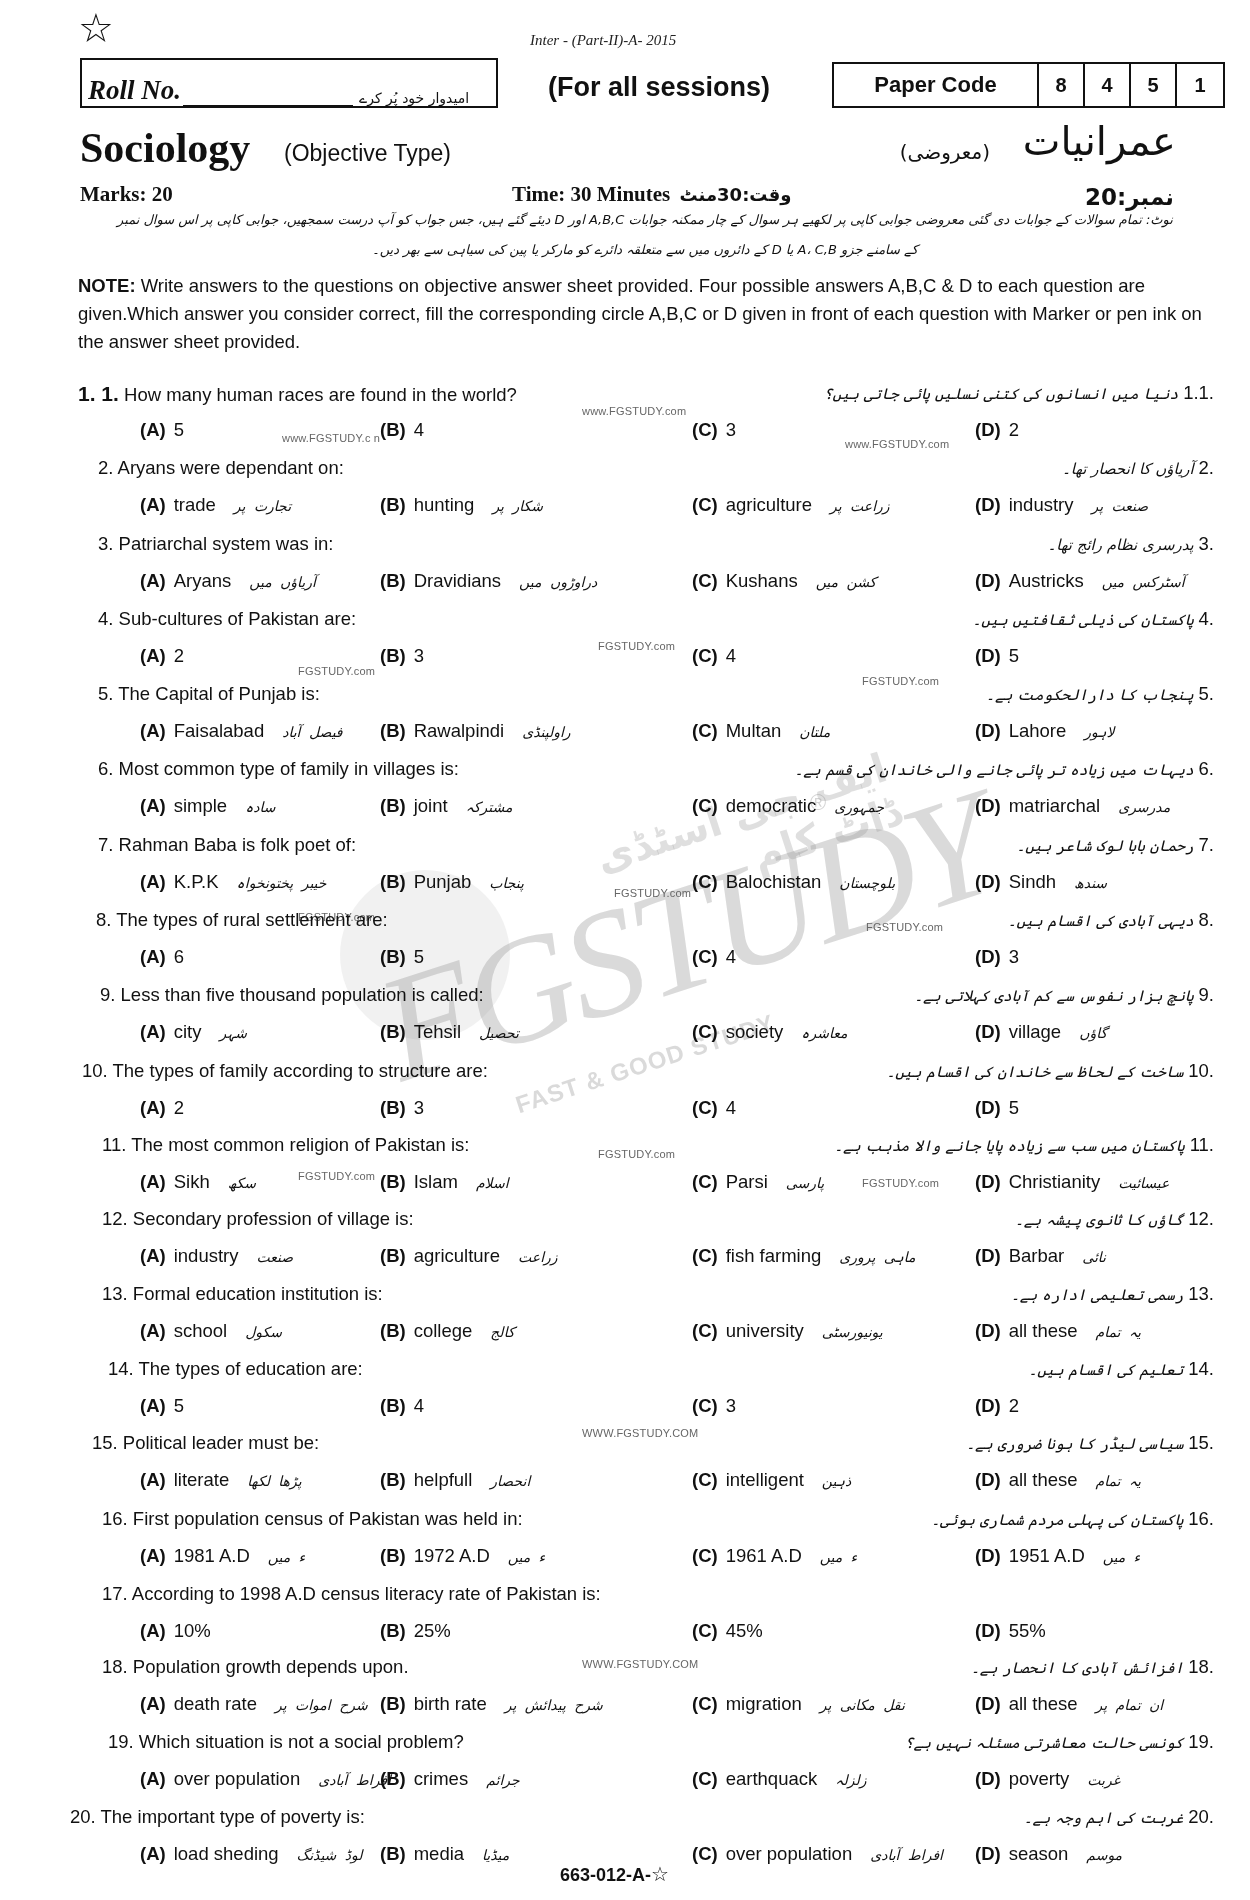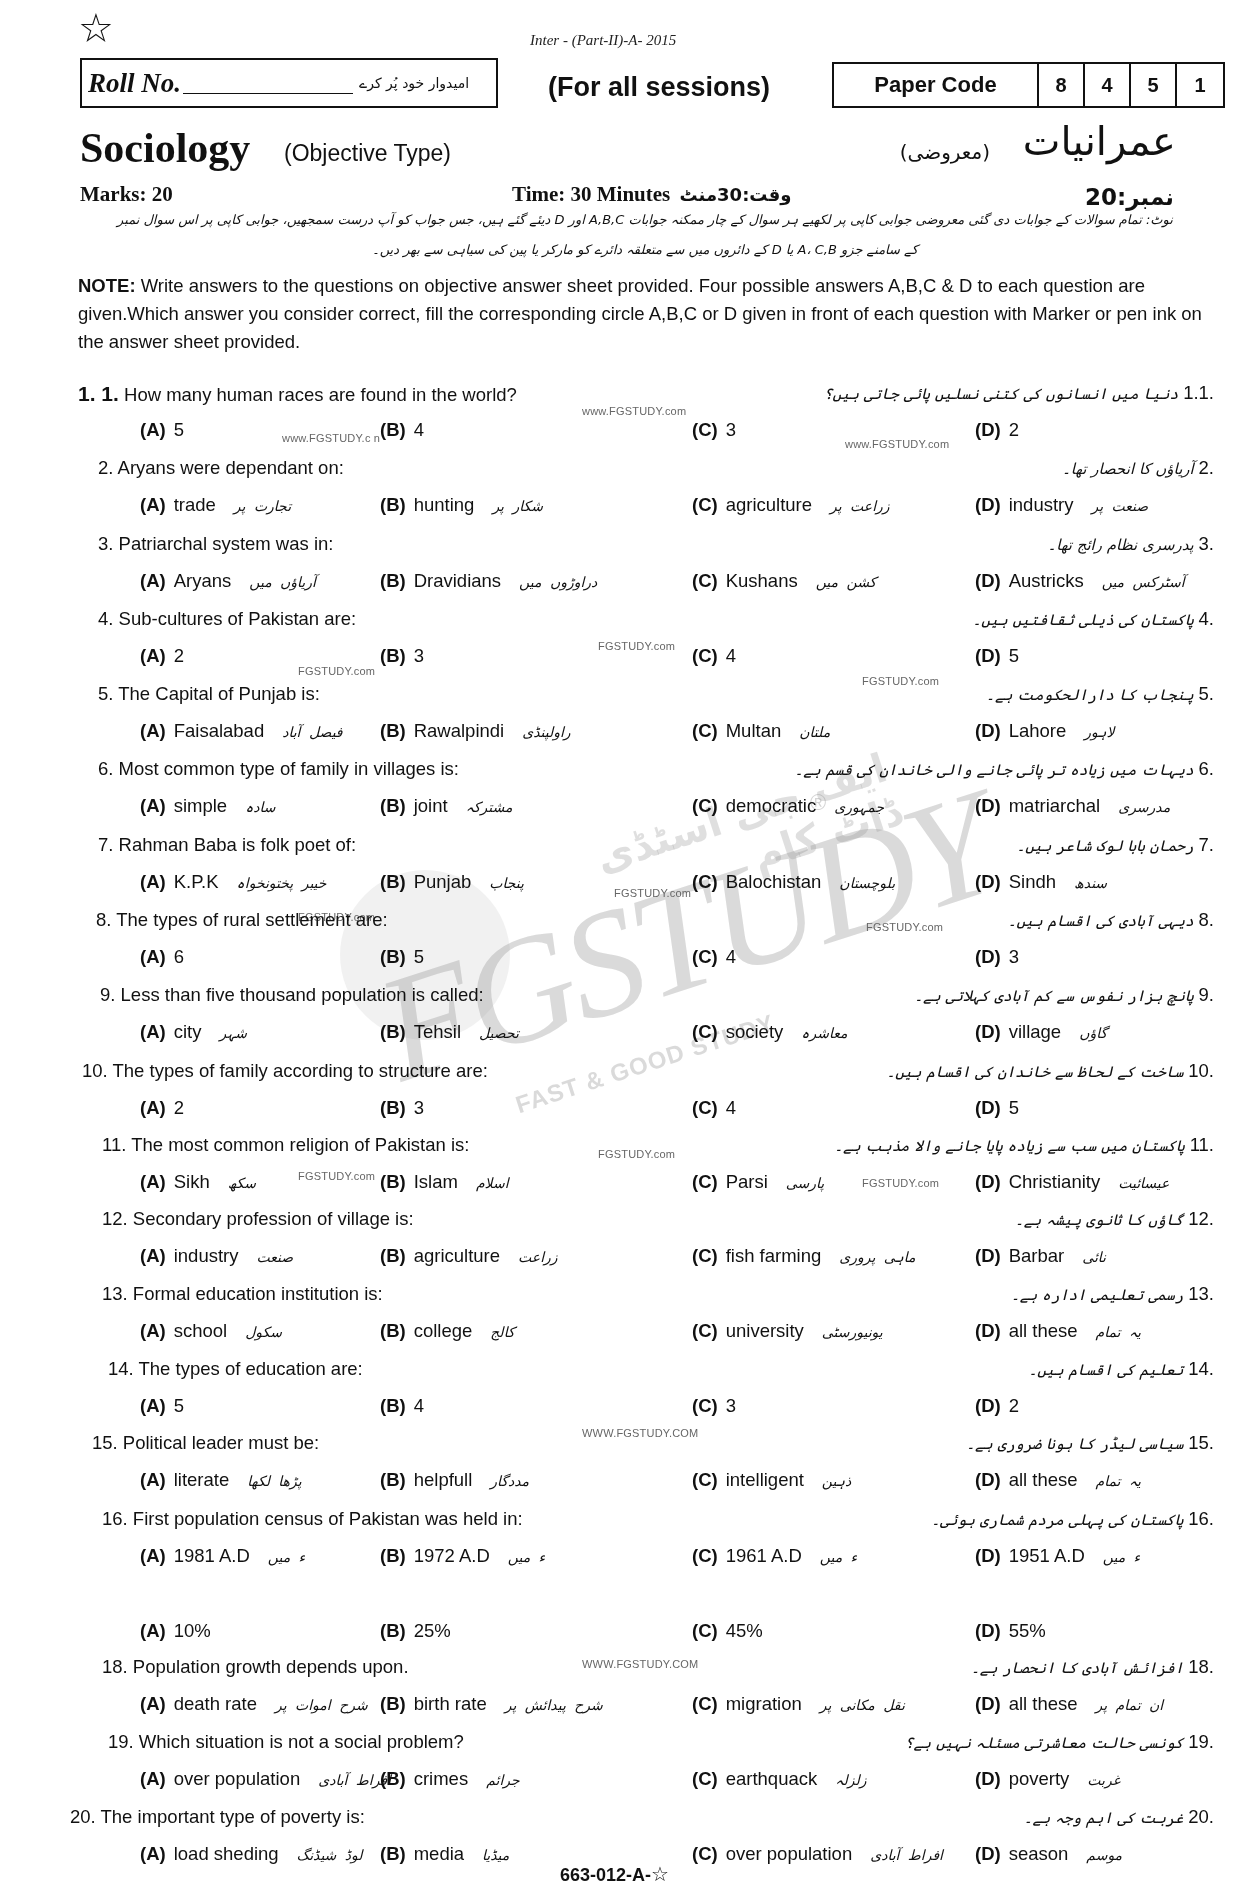--- a/index.html
+++ b/index.html
@@ -2,21 +2,21 @@
 <html><head>
 <meta charset="utf-8">
 <style>
   * { box-sizing: border-box; margin: 0; padding: 0; }
   html, body { width: 1250px; height: 1900px; background: #ffffff; overflow: hidden; }
   body { position: relative; font-family: "Liberation Sans", sans-serif; color: #111; }
 
   .star-top { position: absolute; left: 78px; top: 8px; font-size: 40px; line-height: 40px; color: #111; font-family: "DejaVu Sans", sans-serif; }
   .exam-code { position: absolute; left: 530px; top: 32px; font-family: "Liberation Serif", serif; font-style: italic; font-size: 15px; color: #222; }
 
-  .roll-box { position: absolute; left: 80px; top: 58px; width: 418px; height: 50px; border: 2px solid #111; display: flex; align-items: center; padding-left: 6px; }
+  .roll-box { position: absolute; left: 80px; top: 58px; width: 418px; height: 50px; border: 2px solid #111; display: flex; align-items: flex-end; padding-left: 6px; }
   .roll-label { font-family: "Liberation Serif", serif; font-style: italic; font-weight: bold; font-size: 27px; }
   .roll-line { display: inline-block; width: 170px; border-bottom: 1.5px solid #111; height: 22px; margin-left: 2px; }
   .roll-urdu { font-size: 14px; margin-left: 6px; direction: rtl; font-family: "DejaVu Sans", sans-serif; }
 
   .sessions { position: absolute; left: 548px; top: 72px; font-weight: bold; font-size: 27px; }
 
   .paper-code { position: absolute; left: 832px; top: 62px; height: 46px; border: 2px solid #111; display: flex; }
   .paper-code .pc-label { width: 205px; display: flex; align-items: center; justify-content: center; font-weight: bold; font-size: 22px; border-right: 2px solid #111; }
   .paper-code .pc-digit { width: 46px; display: flex; align-items: center; justify-content: center; font-weight: bold; font-size: 20px; border-right: 2px solid #111; }
   .paper-code .pc-digit:last-child { border-right: none; }
@@ -264,35 +264,36 @@
       <span class="opt" style="left:380px"><span class="letter">(B)</span><span>4</span></span>
       <span class="opt" style="left:692px"><span class="letter">(C)</span><span>3</span></span>
       <span class="opt" style="left:975px"><span class="letter">(D)</span><span>2</span></span>
     </div>
     <div class="q-row" style="top:1432px">
       <span class="q-en" style="left:92px"><span class="">15.</span> <span>Political leader must be:</span></span>
       <span class="q-ur"><span class="num">.15</span> <span>سیاسی لیڈر کا ہونا ضروری ہے۔</span></span>
     </div>
     <div class="opt-row" style="top:1469px">
       <span class="opt" style="left:140px"><span class="letter">(A)</span><span>literate</span><span class="ur">پڑھا لکھا</span></span>
-      <span class="opt" style="left:380px"><span class="letter">(B)</span><span>helpfull</span><span class="ur">مددگار</span></span>
+      <span class="opt" style="left:380px"><span class="letter">(B)</span><span>helpfull</span><span class="ur">انحصار</span></span>
       <span class="opt" style="left:692px"><span class="letter">(C)</span><span>intelligent</span><span class="ur">ذہین</span></span>
       <span class="opt" style="left:975px"><span class="letter">(D)</span><span>all these</span><span class="ur">یہ تمام</span></span>
     </div>
     <div class="q-row" style="top:1508px">
       <span class="q-en" style="left:102px"><span class="">16.</span> <span>First population census of Pakistan was held in:</span></span>
       <span class="q-ur"><span class="num">.16</span> <span>پاکستان کی پہلی مردم شماری ہوئی۔</span></span>
     </div>
     <div class="opt-row" style="top:1545px">
       <span class="opt" style="left:140px"><span class="letter">(A)</span><span>1981 A.D</span><span class="ur">ء میں</span></span>
       <span class="opt" style="left:380px"><span class="letter">(B)</span><span>1972 A.D</span><span class="ur">ء میں</span></span>
       <span class="opt" style="left:692px"><span class="letter">(C)</span><span>1961 A.D</span><span class="ur">ء میں</span></span>
       <span class="opt" style="left:975px"><span class="letter">(D)</span><span>1951 A.D</span><span class="ur">ء میں</span></span>
     </div>
     <div class="q-row" style="top:1583px">
+      <span class="q-en" style="left:102px"><span class="">17.</span> <span>According to 1998 A.D census literacy rate of Pakistan is:</span></span>
     </div>
     <div class="opt-row" style="top:1620px">
       <span class="opt" style="left:140px"><span class="letter">(A)</span><span>10%</span></span>
       <span class="opt" style="left:380px"><span class="letter">(B)</span><span>25%</span></span>
       <span class="opt" style="left:692px"><span class="letter">(C)</span><span>45%</span></span>
       <span class="opt" style="left:975px"><span class="letter">(D)</span><span>55%</span></span>
     </div>
     <div class="q-row" style="top:1656px">
       <span class="q-en" style="left:102px"><span class="">18.</span> <span>Population growth depends upon.</span></span>
       <span class="q-ur"><span class="num">.18</span> <span>افزائش آبادی کا انحصار ہے۔</span></span>

